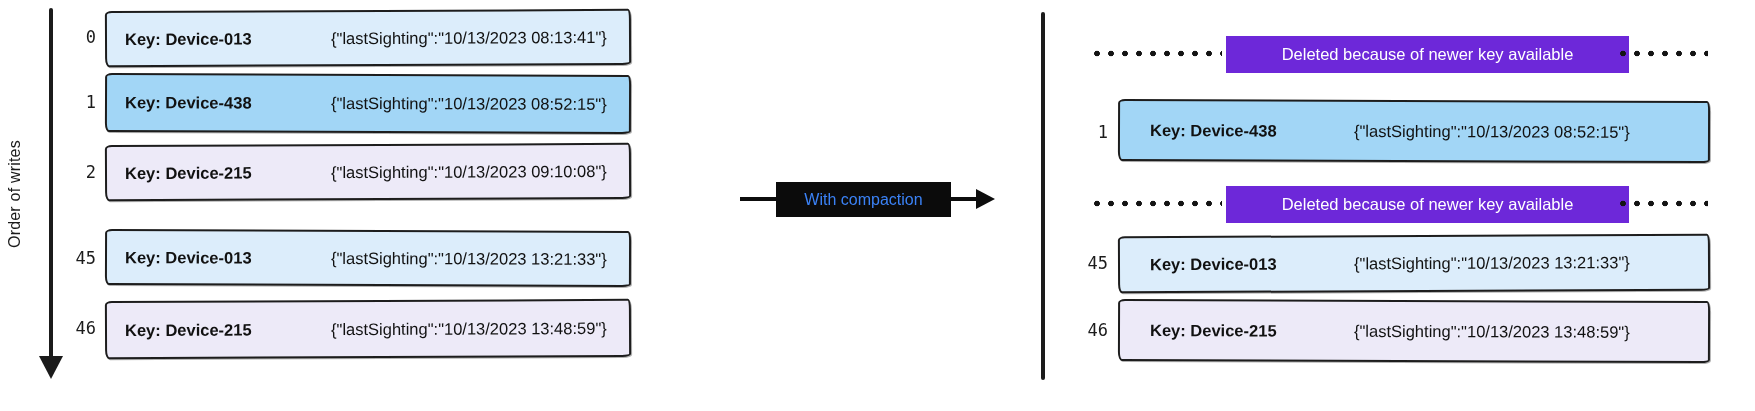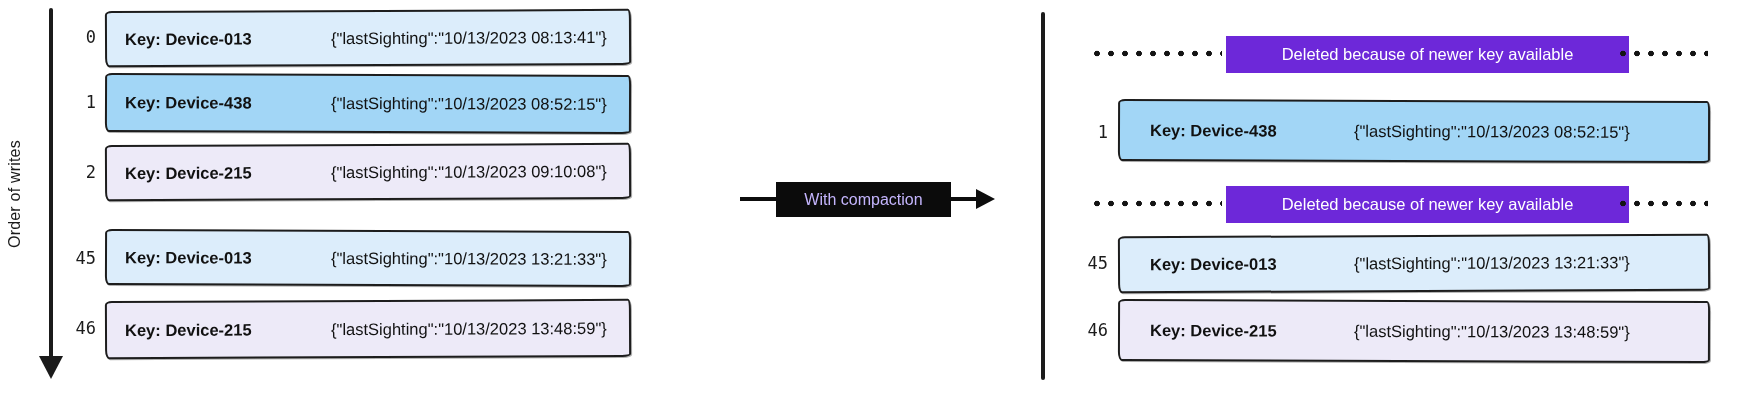--- a/index.html
+++ b/index.html
@@ -38,21 +38,21 @@
   .left-rec{left:105px;width:526px;height:56px;}
   .left-rec .key{padding-left:18px;}
   .left-rec .val{left:224px;}
   .right-rec{left:1118px;width:592px;}
   .right-rec .key{padding-left:30px;}
   .right-rec .val{left:234px;}
   
   .mid-line{position:absolute;height:4px;background:#0d0d0d;top:197px;}
   .mid-label{
     position:absolute;left:776px;top:182px;width:175px;height:35px;
-    background:#0b0b0b;color:#c4b5fd;font-size:16px;
+    background:#0b0b0b;color:#3b82f6;font-size:16px;
     display:flex;align-items:center;justify-content:center;white-space:nowrap;
   }
   .mid-arrow-head{
     position:absolute;left:976px;top:189px;width:0;height:0;
     border-top:10px solid transparent;border-bottom:10px solid transparent;border-left:19px solid #0d0d0d;
   }
   
   .r-vline{position:absolute;left:1041px;top:12px;width:4px;height:368px;background:#1b1b1b;border-radius:2px;}
   .dotline{
     position:absolute;height:7px;

